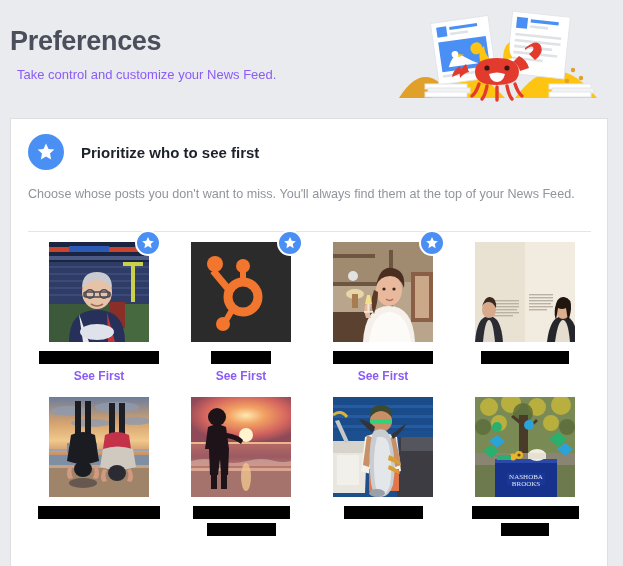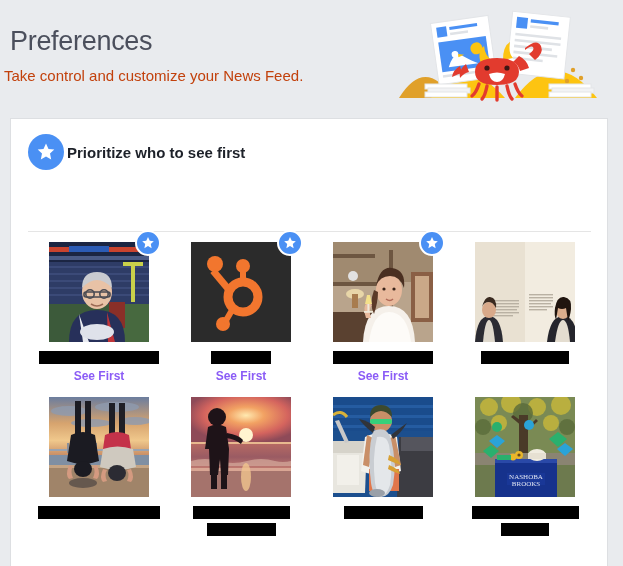--- a/index.html
+++ b/index.html
@@ -20,29 +20,29 @@
   .page-header {
     position: absolute;
     left: 0; top: 0;
     width: 623px; height: 110px;
     background: #e9ebee;
   }
   .header-title {
     position: absolute;
     left: 10px; top: 26px;
     font-size: 27px;
-    font-weight: normal;
+    font-weight: bold;
     color: #4b4f5c;
     letter-spacing: -0.3px;
   }
   .header-sub {
     position: absolute;
-    left: 4px; top: 67px;
-    font-size: 15px;
-    color: #c2410c;
+    left: 17px; top: 67px;
+    font-size: 13px;
+    color: #8b5cf6;
   }
 
   
   .hero-illustration {
     position: absolute;
     right: 16px; top: 8px;
     width: 210px; height: 96px;
   }
 
   
@@ -67,21 +67,21 @@
     width: 36px; height: 36px;
     border-radius: 50%;
     background: #4a90f4;
     display: flex;
     align-items: center;
     justify-content: center;
     flex: 0 0 auto;
   }
   .star-badge-lg svg { display: block; }
   .section-title {
-    margin-left: 3px;
+    margin-left: 17px;
     font-size: 15px;
     font-weight: bold;
     color: #1d2129;
   }
 
   .section-desc {
     position: absolute;
     left: 17px; top: 66px;
     width: 563px;
     font-size: 12.6px;
@@ -251,20 +251,21 @@
 
     <div class="section-head">
       <div class="star-badge-lg">
         <svg width="20" height="20" viewBox="0 0 20 20">
           <path d="M10 1.6 l2.5 5.3 l5.8 0.7 l-4.3 4 l1.2 5.8 l-5.2 -3 l-5.2 3 l1.2 -5.8 l-4.3 -4 l5.8 -0.7 z" fill="#ffffff"></path>
         </svg>
       </div>
       <div class="section-title">Prioritize who to see first</div>
     </div>
 
+    <div class="section-desc">Choose whose posts you don't want to miss. You'll always find them at the top of your News Feed.</div>
 
     <div class="divider"></div>
 
     <div class="grid">
       <div class="tile-row" id="row-1">
           <div class="tile">
             <div class="thumb-wrap">
               <div class="thumb">
                 <svg id="art-man-in-football-stadium-photo" width="100" height="100" viewBox="0 0 100 100">
     <rect width="100" height="100" fill="#243053"></rect>

